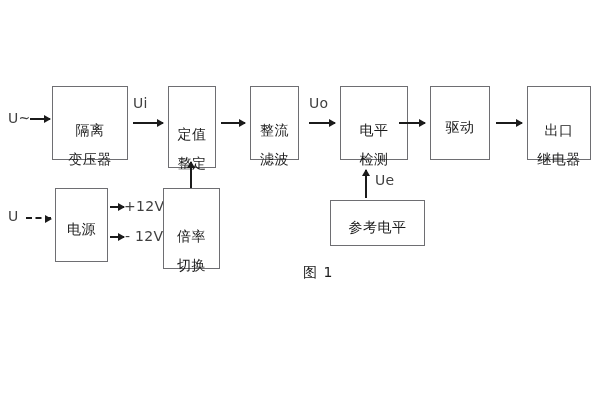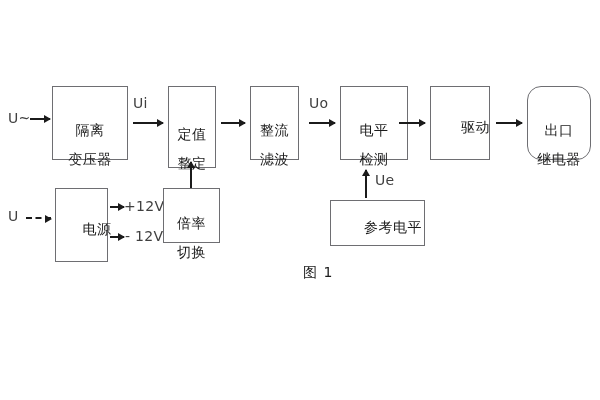--- a/index.html
+++ b/index.html
@@ -31,21 +31,20 @@
     line-height: 1.05;
     letter-spacing: 0.5px;
     white-space: nowrap;
     margin-top: 44px;
   }
   .box .line + .line {
     margin-top: 14px;
   }
   .box.single .line {
     margin-top: 8px;
-    padding-left: 31px;
   }
   .label {
     position: absolute;
     font-size: 14px;
     color: #404040;
     white-space: nowrap;
     letter-spacing: 0.3px;
   }
   .label.latin {
     font-family: "DejaVu Sans", "Liberation Sans", sans-serif;
@@ -143,40 +142,40 @@
   </div>
 
   <div class="arrow-h" style="left:399px; top:122px; width:26px;"></div>
 
   <div class="box single" style="left:430px; top:86px; width:60px; height:74px;">
     <span class="line">驱动</span>
   </div>
 
   <div class="arrow-h" style="left:496px; top:122px; width:26px;"></div>
 
-  <div class="box" style="left:527px; top:86px; width:64px; height:74px;border-radius:14px;">
+  <div class="box" style="left:527px; top:86px; width:64px; height:74px;">
     <span class="line">出口</span>
     <span class="line">继电器</span>
   </div>
 
   <span class="label latin" style="left:8px; top:208px;">U</span>
 
   <div class="arrow-h dashed" style="left:26px; top:217px; width:25px;"></div>
 
   <div class="box single" style="left:55px; top:188px; width:53px; height:74px;">
     <span class="line">电源</span>
   </div>
 
   <div class="arrow-h" style="left:110px; top:206px; width:14px;"></div>
   <span class="label latin" style="left:124px; top:198px;">+12V</span>
 
   <div class="arrow-h" style="left:110px; top:236px; width:14px;"></div>
   <span class="label latin" style="left:125px; top:228px;">- 12V</span>
 
-  <div class="box" style="left:163px; top:188px; width:57px; height:55px;">
+  <div class="box" style="left:163px; top:188px; width:57px; height:81px;">
     <span class="line">倍率</span>
     <span class="line">切换</span>
   </div>
 
   <div class="arrow-v-up" style="left:190px; top:162px; height:26px;"></div>
 
   <div class="arrow-v-up" style="left:365px; top:170px; height:28px;"></div>
   <span class="label latin" style="left:375px; top:172px;">Ue</span>
 
   <div class="box single" style="left:330px; top:200px; width:95px; height:46px;">

